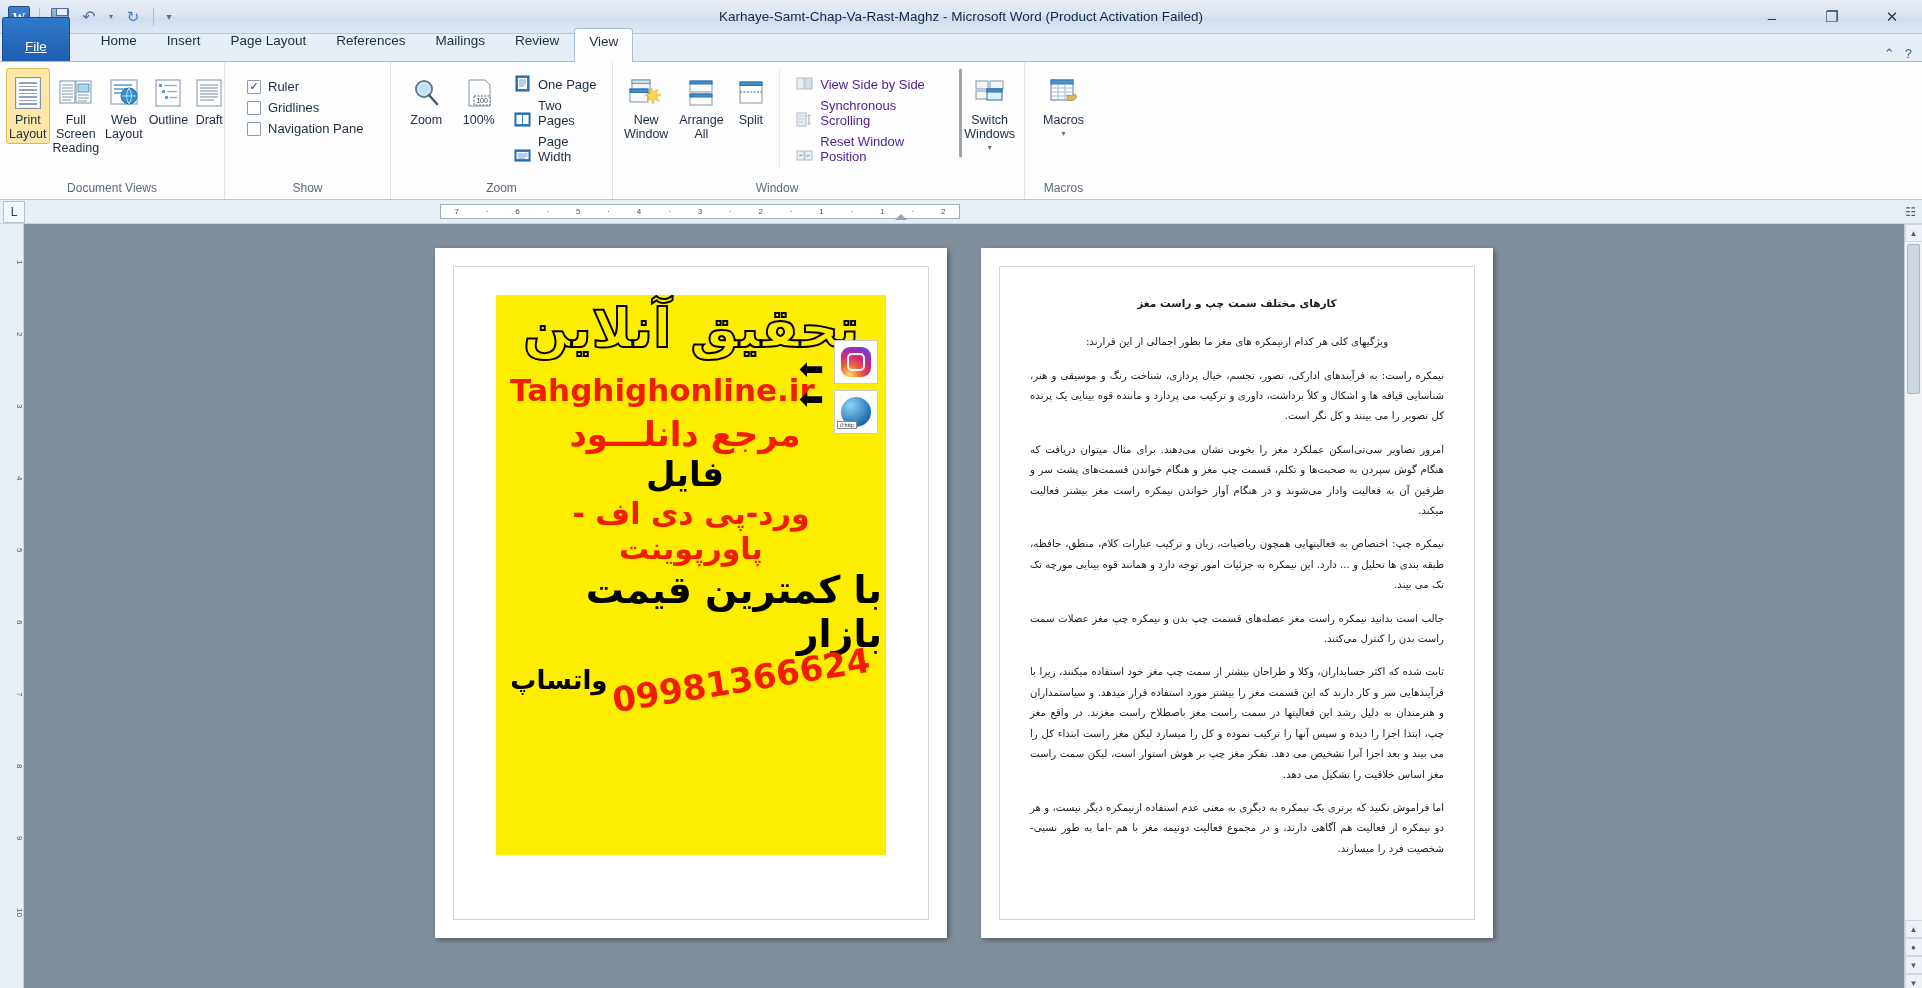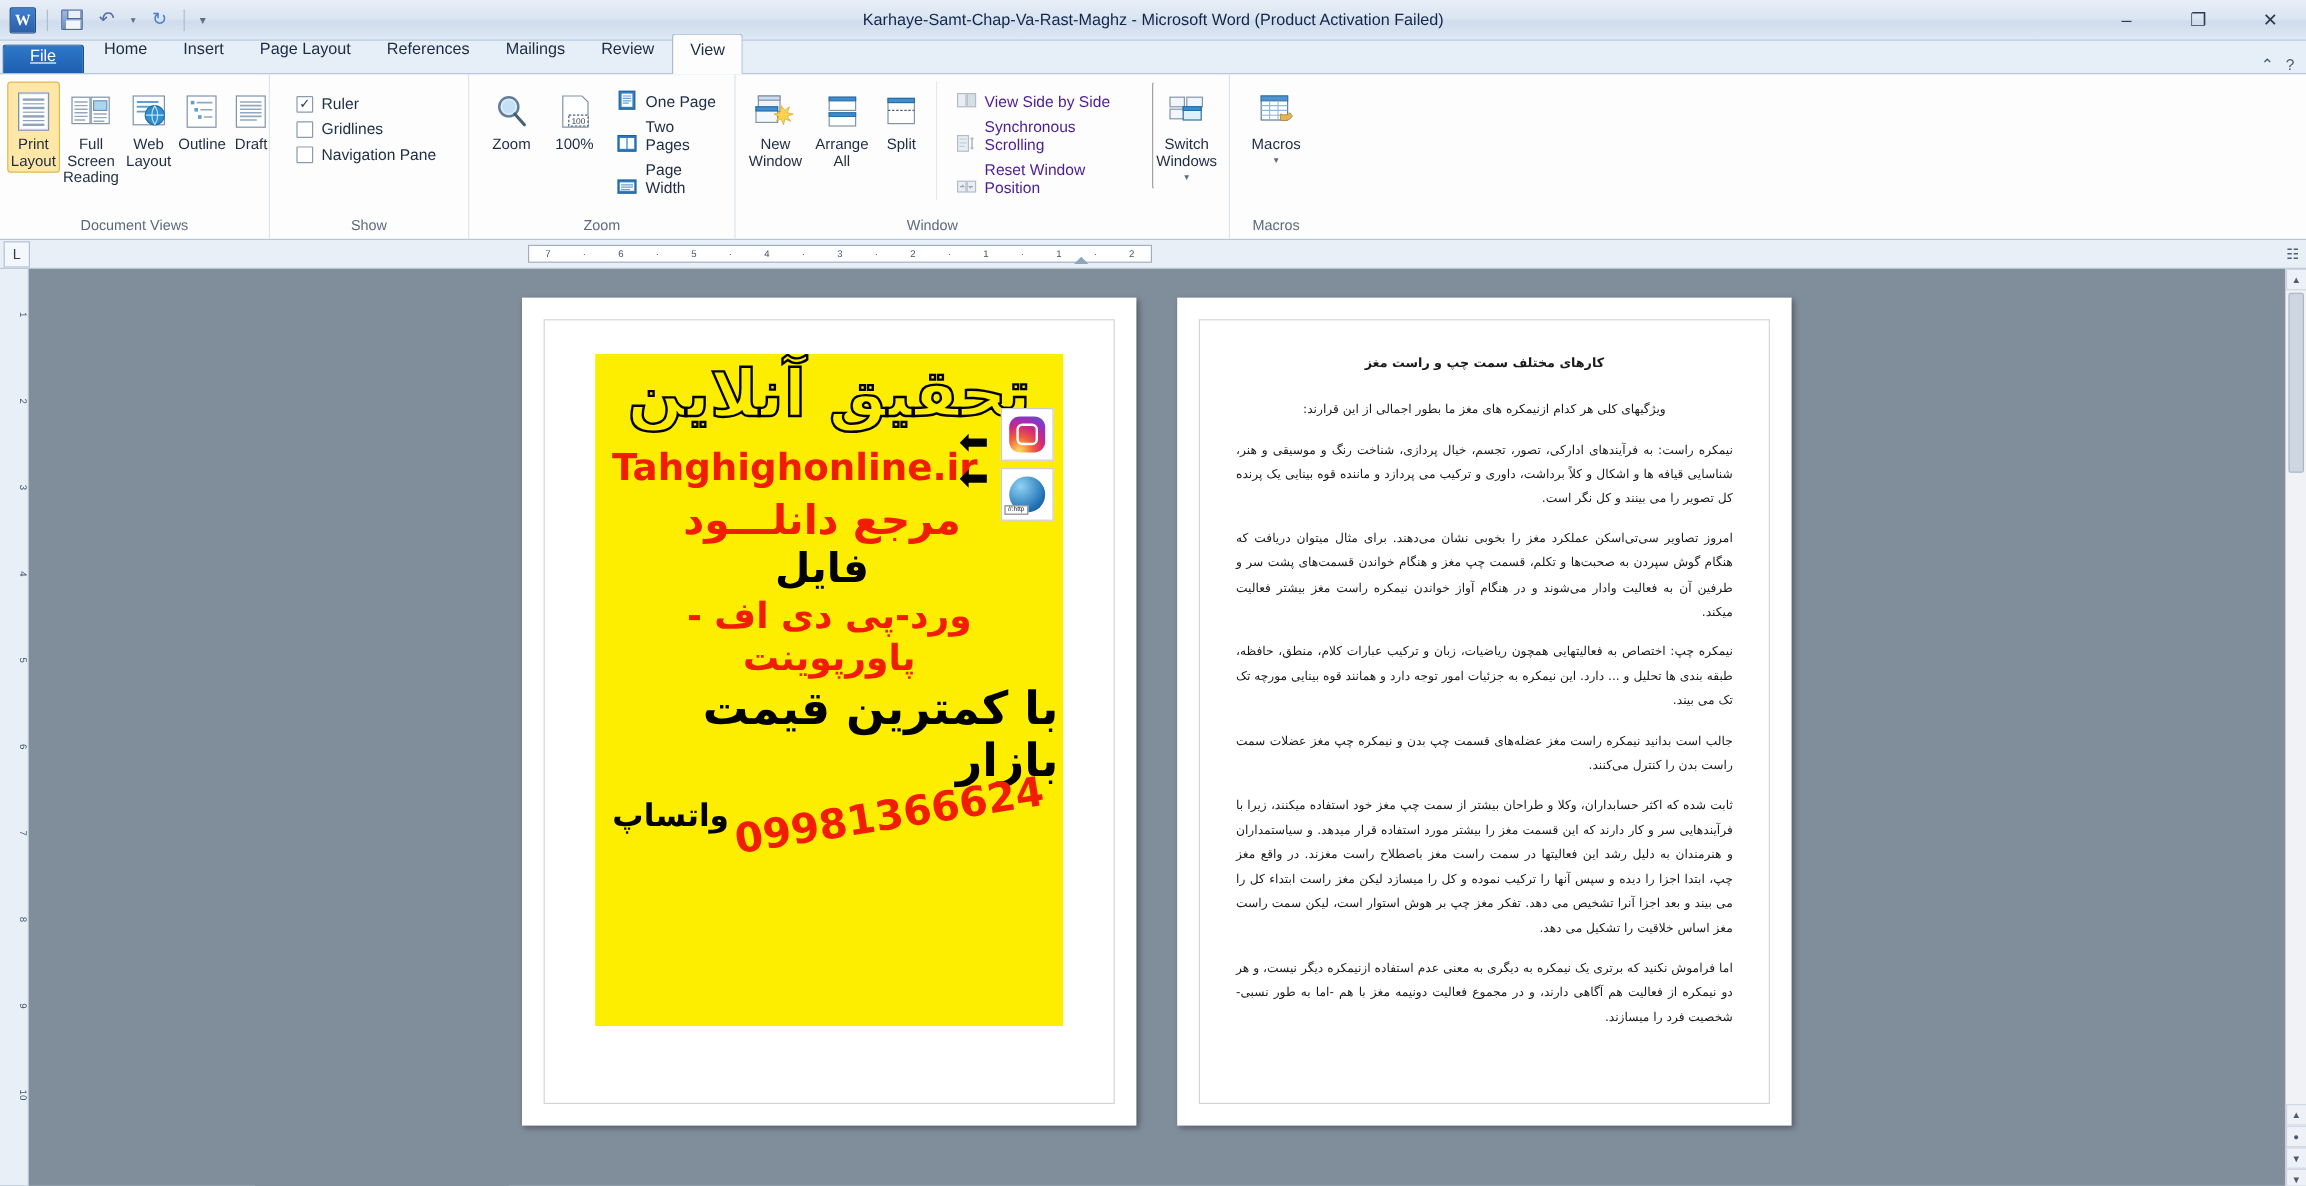--- a/index.html
+++ b/index.html
@@ -67,21 +67,21 @@
     display: flex; align-items: flex-end; padding-left: 2px; position: relative;
   }
   .tab {
     padding: 5px 14px 12px; font-size: 13.5px; color: #1b2c45;
     border: 1px solid transparent; border-bottom: none;
     border-radius: 3px 3px 0 0; line-height: 16px;
   }
   .tab.file {
     background: linear-gradient(to bottom,#2f78c8,#1d5eb0);
     color: #fff; border-color: #1b4e92;
-    padding: 1px 22px 6px; margin-right: 2px; text-decoration: underline;
+    padding: 21px 22px 6px; margin-right: 16px; text-decoration: underline;
   }
   .tab.active {
     background: #fdfdfd; border-color: #a9bdd4;
     color: #1b2c45; position: relative; top: 1px;
   }
   .helpicons { margin-left: auto; display: flex; align-items: center; gap: 10px; padding-right: 10px; }
   .helpicons span { font-size: 13px; color: #4a6179; }
 
   
   .ribbon {
@@ -548,21 +548,21 @@
           <span class="miniico">
             <svg width="17" height="17" viewBox="0 0 17 17">
                 <rect x="1" y="4" width="7" height="9" fill="#e9eef4" stroke="#b2bcc8"></rect>
                 <rect x="9" y="4" width="7" height="9" fill="#e9eef4" stroke="#b2bcc8"></rect>
                 <path d="M3 8.5 h3 l-1.2-1.4 M13.8 8.5 h-3 l1.2 1.4" stroke="#9aa6b3" fill="none"></path>
               </svg>
           </span>
           <span>Reset Window Position</span>
         </div>
       </div>
-      <div class="bigbtn" style="width:60px; margin-left:6px; border-left:1px solid #a3a3a3">
+      <div class="bigbtn" style="width:60px; margin-left:6px; border-left:3px solid #a3a3a3">
         <div class="ic">
           <svg width="32" height="28" viewBox="0 0 32 28">
             <rect x="2" y="2" width="12" height="8" fill="#f2f5f9" stroke="#8295ab"></rect>
             <rect x="16" y="2" width="13" height="8" fill="#f2f5f9" stroke="#8295ab"></rect>
             <rect x="2" y="12" width="12" height="8" fill="#f2f5f9" stroke="#8295ab"></rect>
             <rect x="13" y="10" width="15" height="11" fill="#dff0fd" stroke="#2a6ea8"></rect>
             <rect x="13" y="10" width="15" height="3" fill="#3f8fd0" stroke="#2a6ea8"></rect>
           </svg>
         </div>
         <div>Switch Windows</div>

